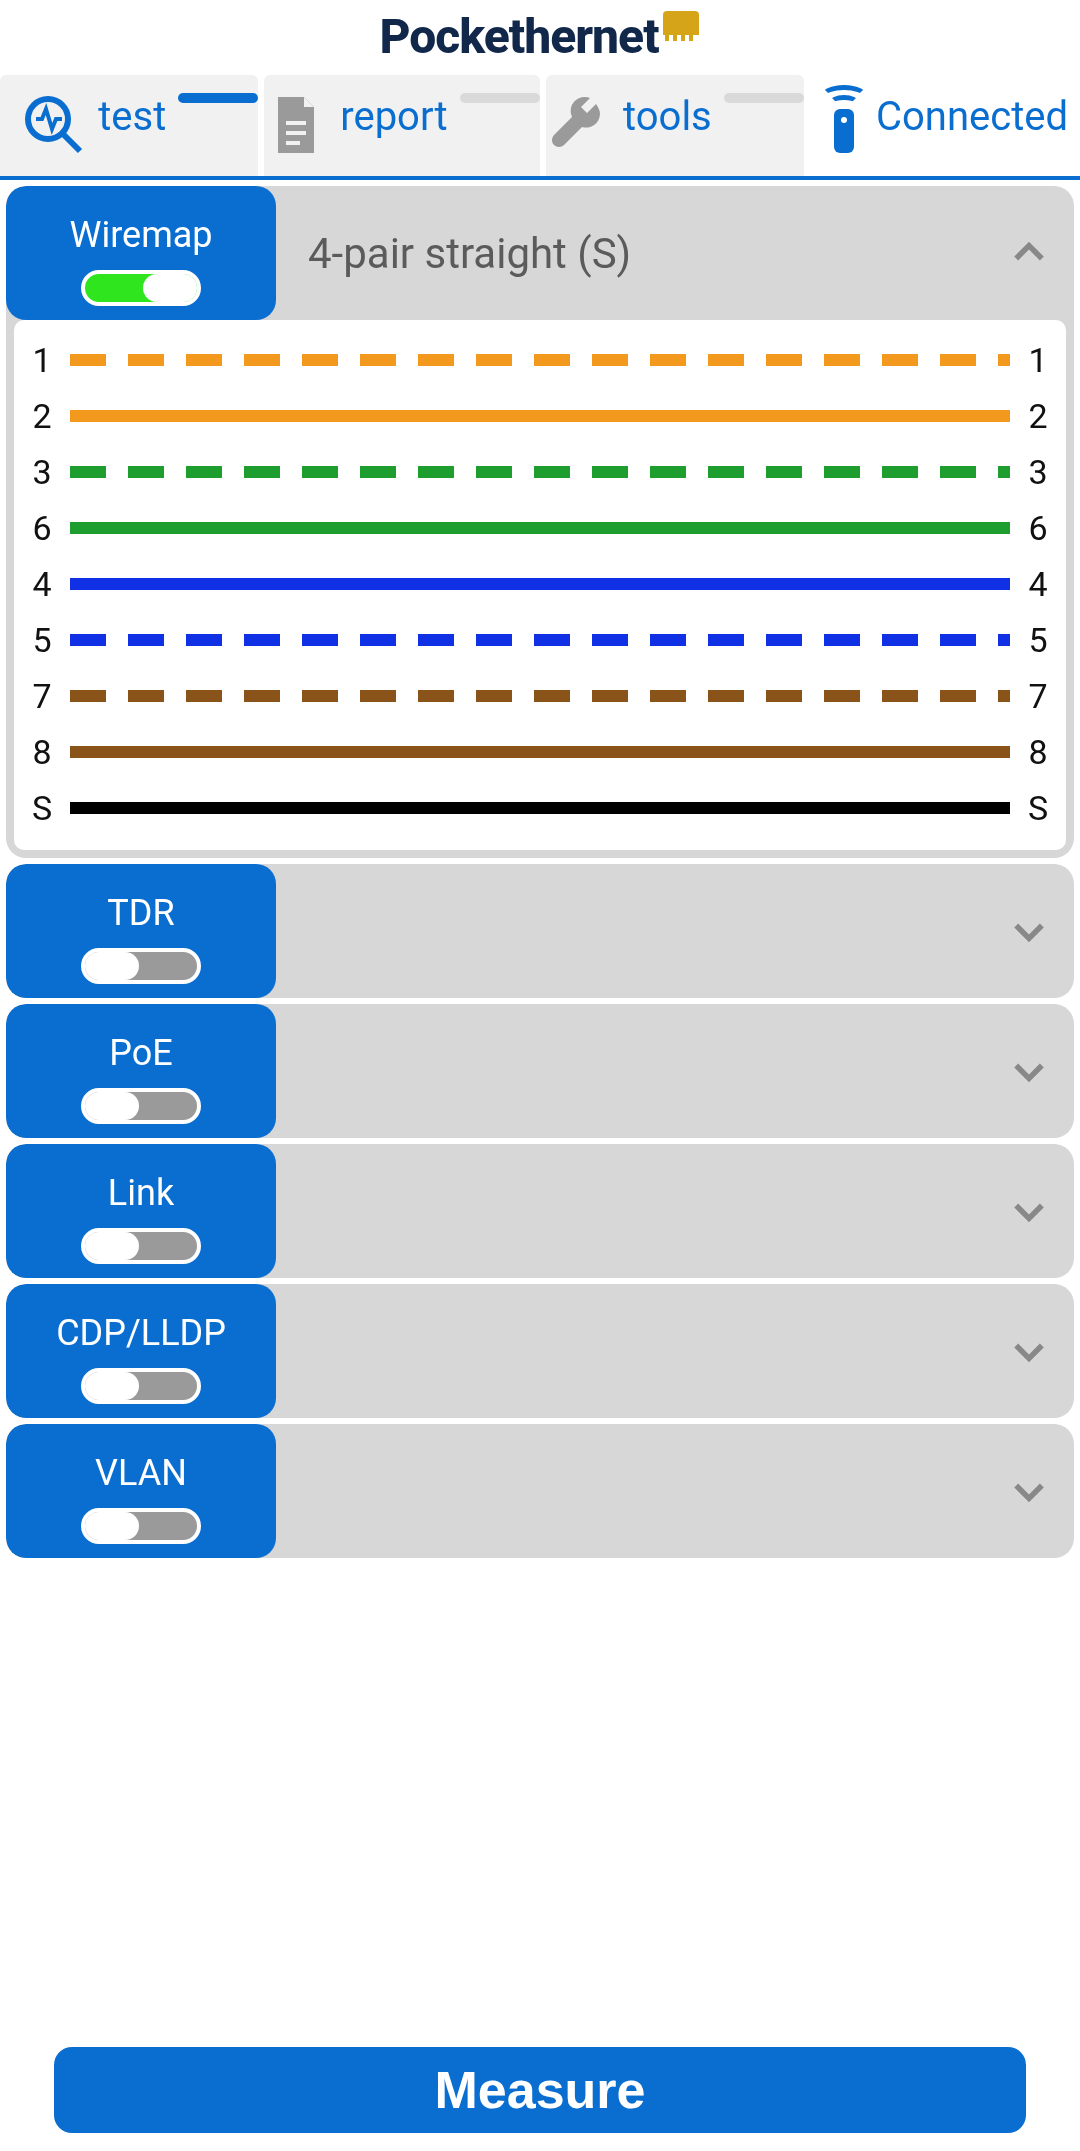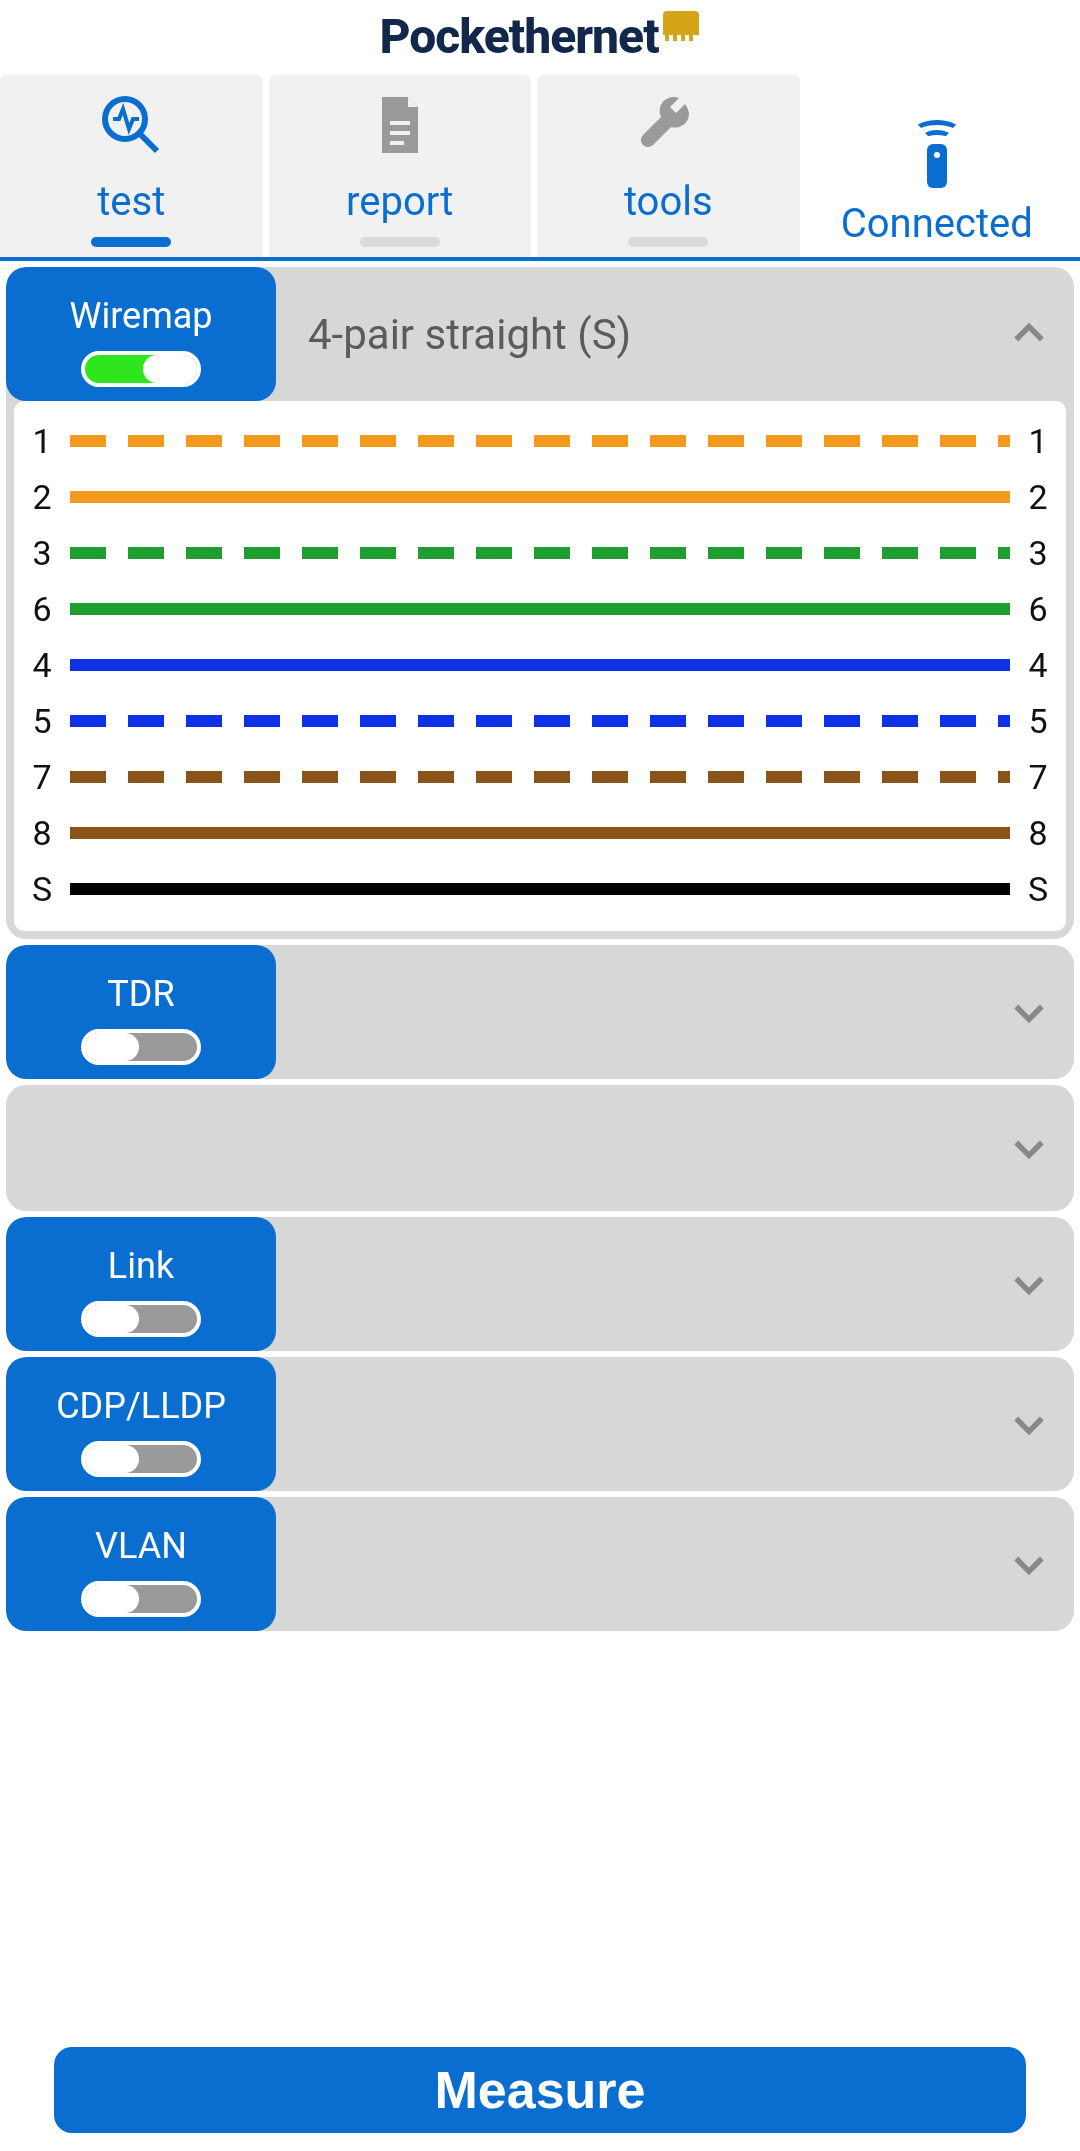--- a/index.html
+++ b/index.html
@@ -50,22 +50,21 @@
   .tabs {
     display: flex;
     border-bottom: 4px solid #0a6ed1;
   }
   .tab {
     flex: 1;
     background: #f1f1f1;
     margin-right: 6px;
     border-radius: 6px 6px 0 0;
     display: flex;
-    flex-direction: column;
-    align-items: center;
+    flex-direction: row;
     justify-content: flex-end;
     padding: 18px 0 10px;
     gap: 12px;
     cursor: pointer;
   }
   .tab:last-child { margin-right: 12px; }
   .tab-connected {
     background: #fff;
   }
   .tab-icon {
@@ -371,20 +370,26 @@
         <div class="section-summary"></div>
         <div class="expand-btn">
           <svg viewBox="0 0 24 24" fill="none" stroke="currentColor" stroke-width="3">
             <polyline points="5,9 12,16 19,9"></polyline>
           </svg>
         </div>
       </div>
     </div>
     <div class="section">
       <div class="section-header">
+        <div class="section-tab">
+          <div class="section-tab-title">PoE</div>
+          <div class="toggle">
+            <span class="knob"></span>
+          </div>
+        </div>
         <div class="section-summary"></div>
         <div class="expand-btn">
           <svg viewBox="0 0 24 24" fill="none" stroke="currentColor" stroke-width="3">
             <polyline points="5,9 12,16 19,9"></polyline>
           </svg>
         </div>
       </div>
     </div>
     <div class="section">
       <div class="section-header">

